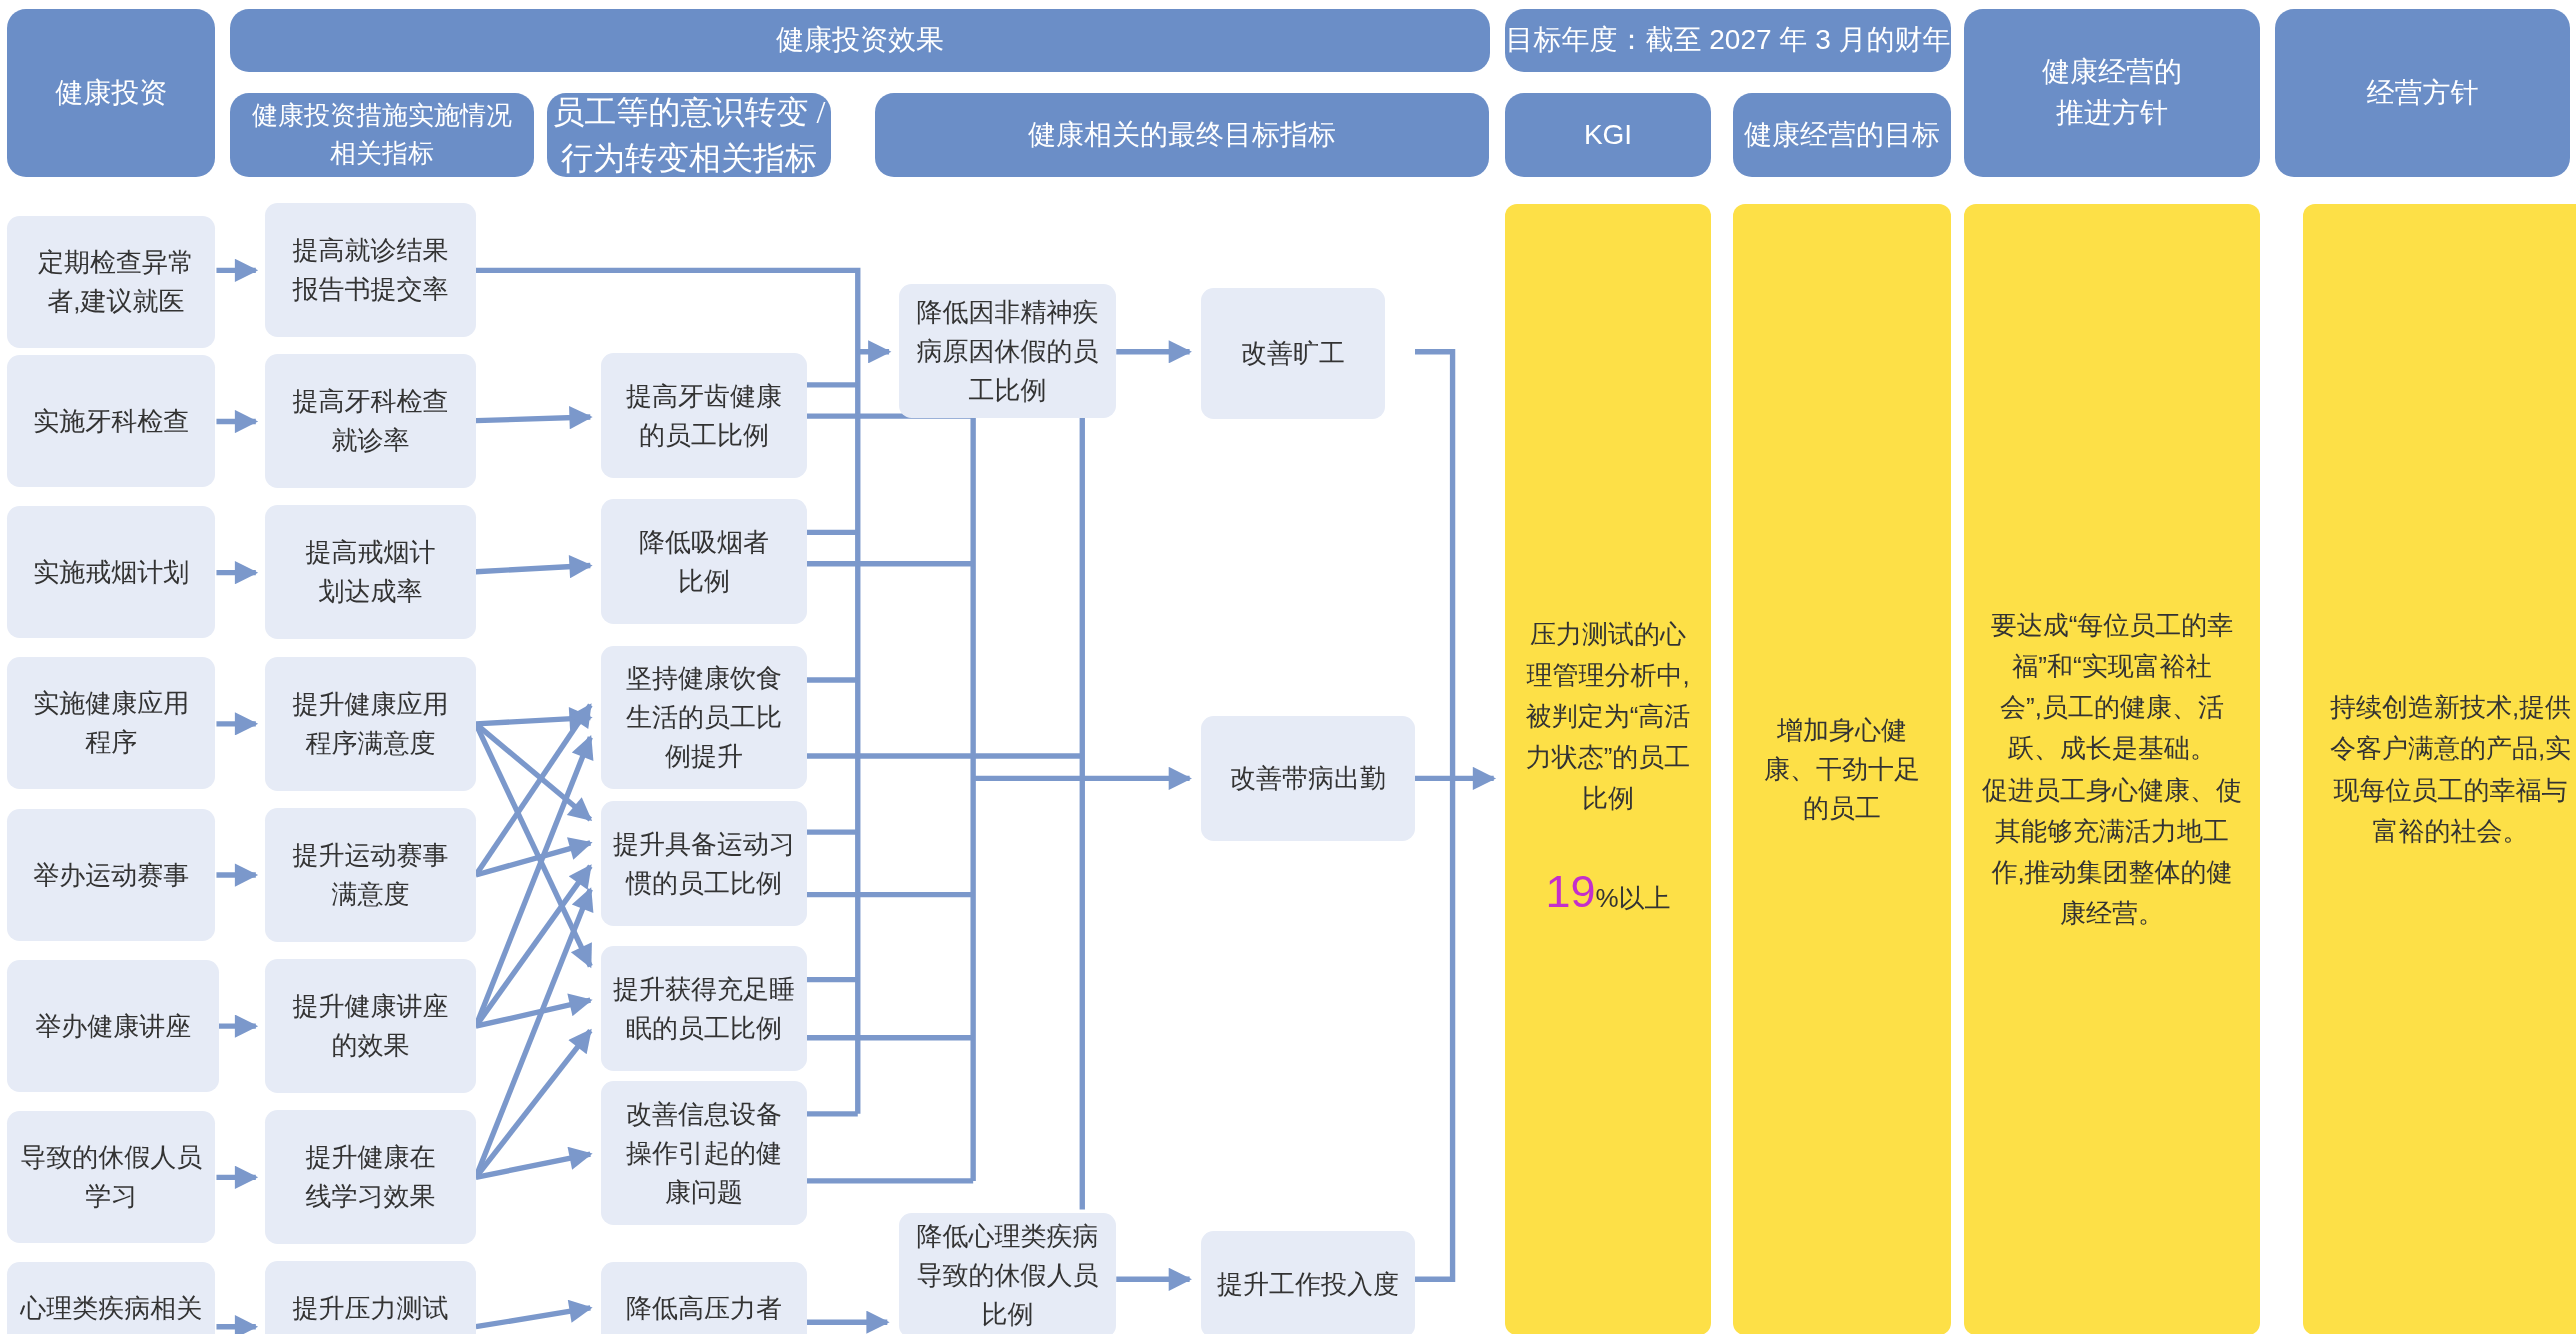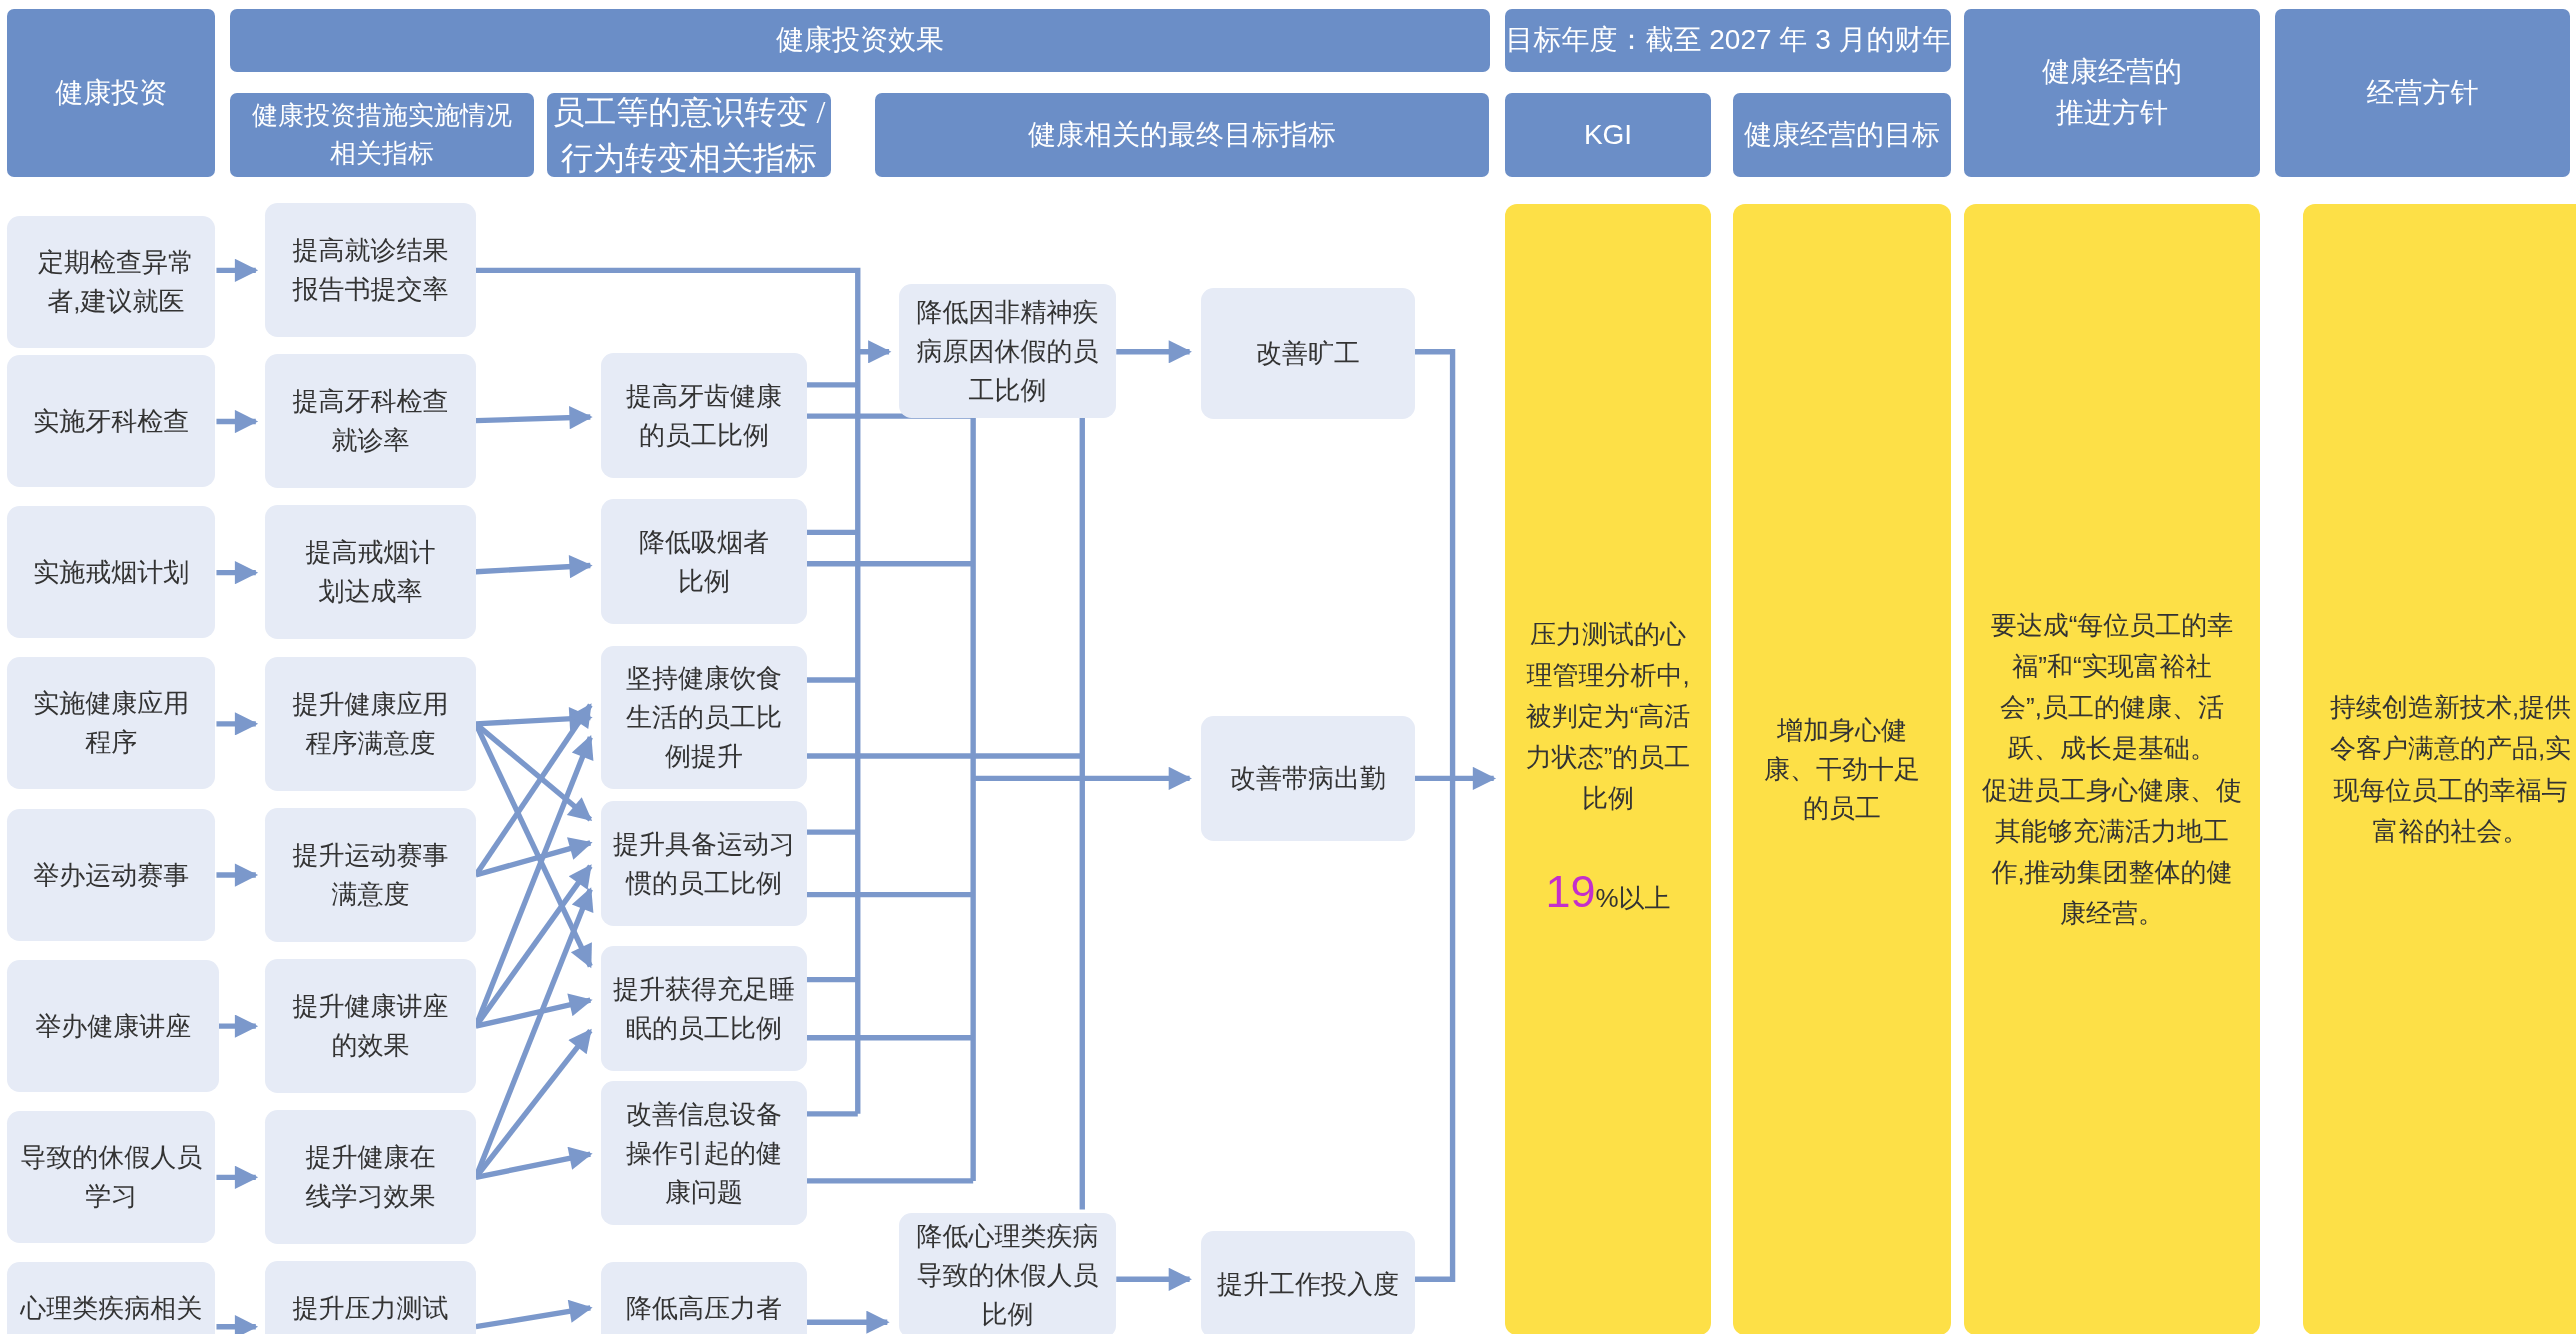--- a/index.html
+++ b/index.html
@@ -1,19 +1,19 @@
 <!DOCTYPE html>
 <html style="font-size:14.3px"><head>
 <meta charset="utf-8">
 <style>
   html,body{margin:0;padding:0;background:#ffffff;}
   body{width:2576px;height:1335px;overflow:hidden;position:relative;
        font-family:"Liberation Sans","DejaVu Sans",sans-serif;}
   #canvas{position:absolute;left:0;top:0;width:2576px;height:1335px;}
-  .hdr{position:absolute;background:#6B8EC7;color:#ffffff;border-radius:7px;
+  .hdr{position:absolute;background:#6B8EC7;color:#ffffff;border-radius:19px;
        display:flex;align-items:center;justify-content:center;text-align:center;
        font-size:28px;line-height:1.45;white-space:pre-line;}
   .box{position:absolute;background:#E6EBF6;color:#333333;border-radius:12.5px;
        display:flex;align-items:center;justify-content:center;text-align:center;
        font-size:26px;line-height:1.5;white-space:pre-line;padding:5.4px;box-sizing:border-box;}
   .tall{background:#fde047;border-radius:12px;}
   .para{font-size:26px;line-height:1.58;}
   #kgi-body{flex-direction:column;}
   .kgi-value-line{margin-top:39px;display:flex;align-items:baseline;justify-content:center;}
   .kgi-num{color:#C42FCB;font-size:45px;}
@@ -151,21 +151,21 @@
 眠的员工比例</div>
   <div class="box" style="left:601px;top:1081px;width:206px;height:144px;">改善信息设备
 操作引起的健
 康问题</div>
   <div class="box" style="left:601px;top:1262px;width:206px;height:132px;">降低高压力者
 比例</div>
 
   <div class="box" style="left:899px;top:284px;width:217px;height:134px;">降低因非精神疾
 病原因休假的员
 工比例</div>
-  <div class="box" style="left:1201px;top:288px;width:214px;height:131px;">改善旷工</div>
+  <div class="box" style="left:1201px;top:288px;width:184px;height:131px;">改善旷工</div>
   <div class="box" style="left:1201px;top:716px;width:214px;height:125px;">改善带病出勤</div>
   <div class="box" style="left:899px;top:1213px;width:217px;height:125px;">降低心理类疾病
 导致的休假人员
 比例</div>
   <div class="box" style="left:1201px;top:1231px;width:214px;height:107px;">提升工作投入度</div>
 
   <div class="box tall" id="kgi-body" style="left:1505px;top:204px;width:206px;height:1131px;">
     <div class="para">压力测试的心
 理管理分析中,
 被判定为“高活

